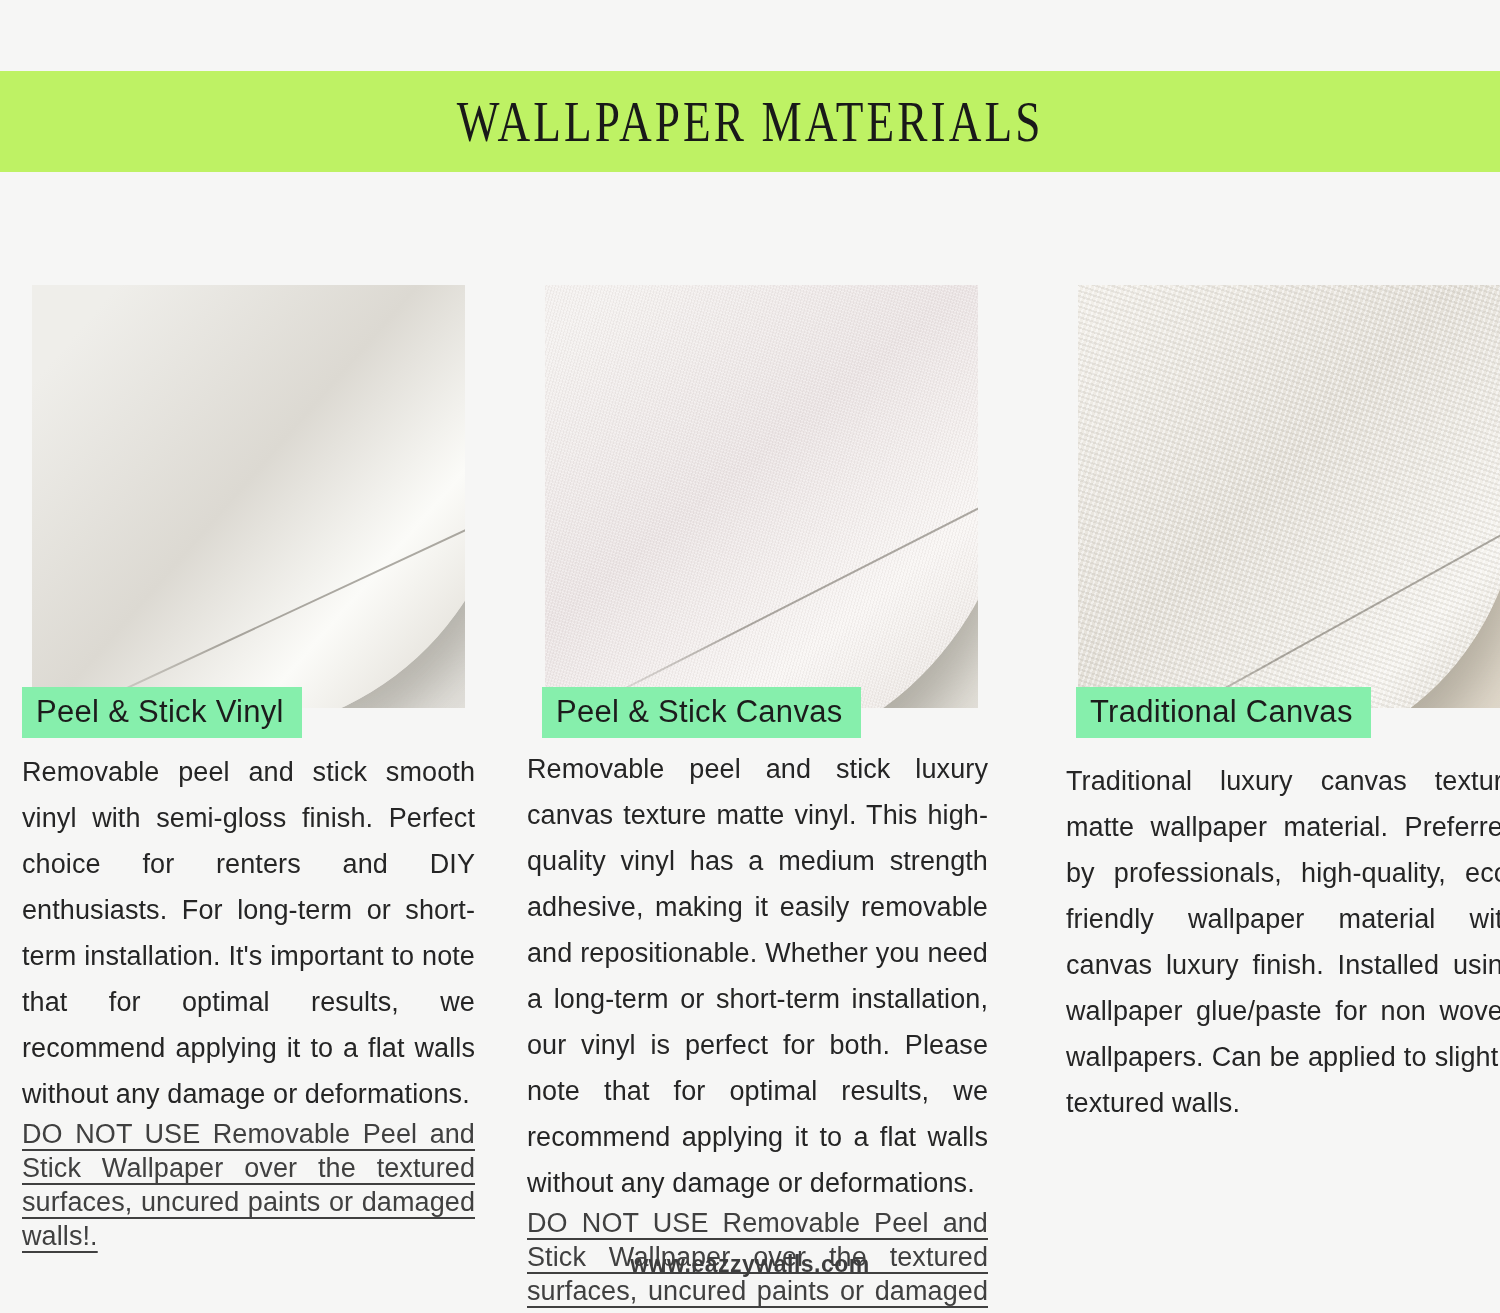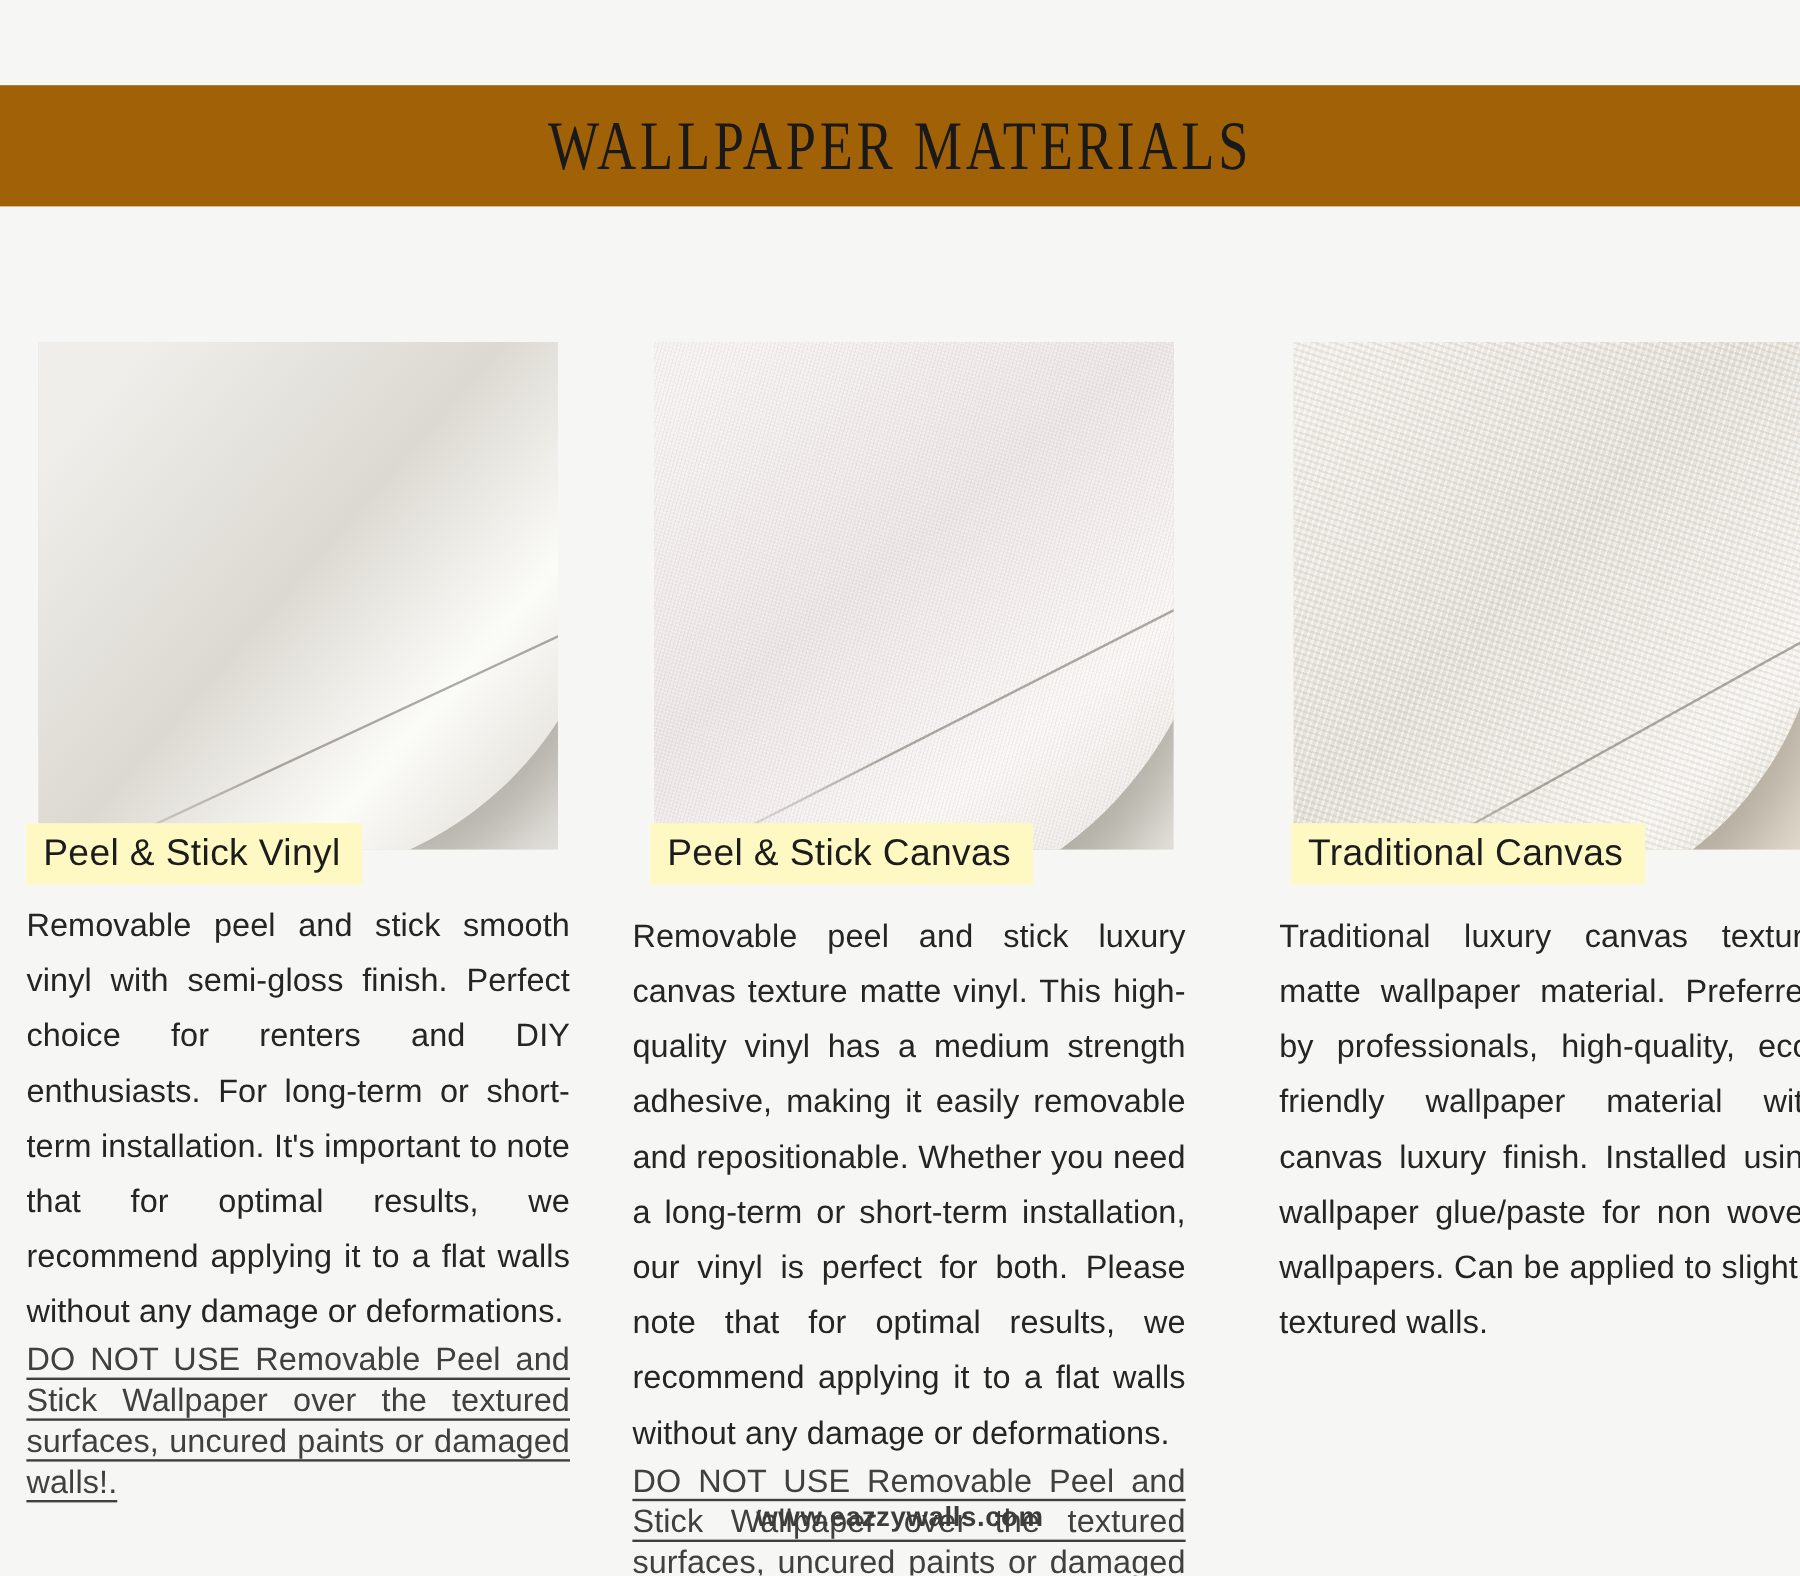--- a/index.html
+++ b/index.html
@@ -8,21 +8,21 @@
     position:relative;
     background:#f6f6f5;
     font-family:"Liberation Sans", sans-serif;
     color:#262626;
     overflow:hidden;
   }
 
   
   .banner {
     position:absolute; left:0; top:71px; width:1500px; height:101px;
-    background:#a16207;
+    background:#bef264;
     display:flex; align-items:center; justify-content:center;
   }
   .banner h1 {
     font-family:"Liberation Serif", serif;
     font-weight:400;
     font-size:58px;
     letter-spacing:4px;
     color:#191919;
     transform:scaleX(0.78);
     transform-origin:center;
@@ -87,42 +87,42 @@
     background:linear-gradient(to right, transparent 4%, rgba(108,103,93,.55) 30%, rgba(108,103,93,.55) 74%, transparent 96%);
   }
   .seam1 { top:70%; transform:rotate(-25deg); }
   .seam2 { top:66%; transform:rotate(-27deg); }
   .seam3 { top:72%; transform:rotate(-29deg); }
 
   
   .label {
     position:relative; z-index:2;
     display:inline-block;
-    background:#fef9c3;
+    background:#86efac;
     padding:7px 18px 8px 14px;
     font-size:31px;
     font-weight:400;
     color:#1c1c1c;
     letter-spacing:.3px;
     white-space:nowrap;
   }
   .col1 .label { margin-top:-28px; margin-left:0; }
   .col2 .label { margin-top:-38px; margin-left:15px; }
   .col3 .label { margin-top:-38px; margin-left:10px; }
 
   
   .desc {
     text-align:justify;
     font-size:27px;
     line-height:46px;
     color:#252525;
     letter-spacing:.1px;
   }
   .col1 .desc { margin-top:11px; }
-  .col2 .desc { margin-top:20px; }
+  .col2 .desc { margin-top:8px; }
   .col3 .desc { margin-top:20px; }
 
   .warning {
     text-align:justify;
     font-size:27px;
     line-height:34px;
     color:#404040;
     letter-spacing:.1px;
     text-decoration:underline;
     text-decoration-thickness:2px;

